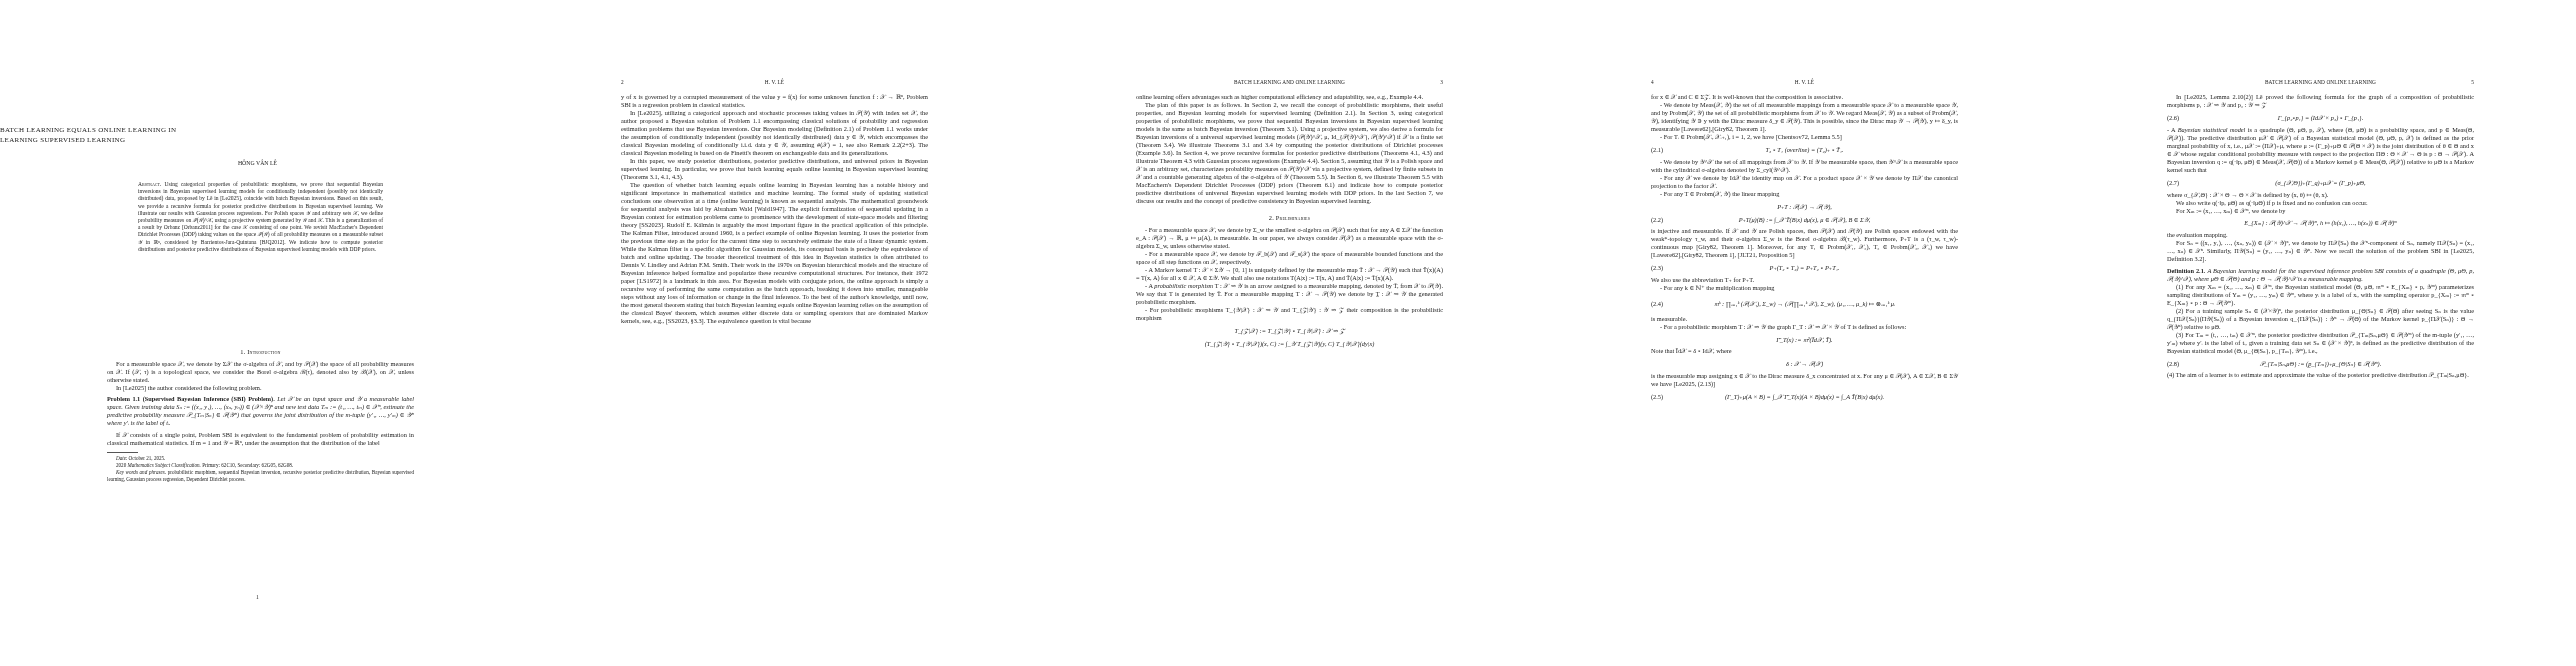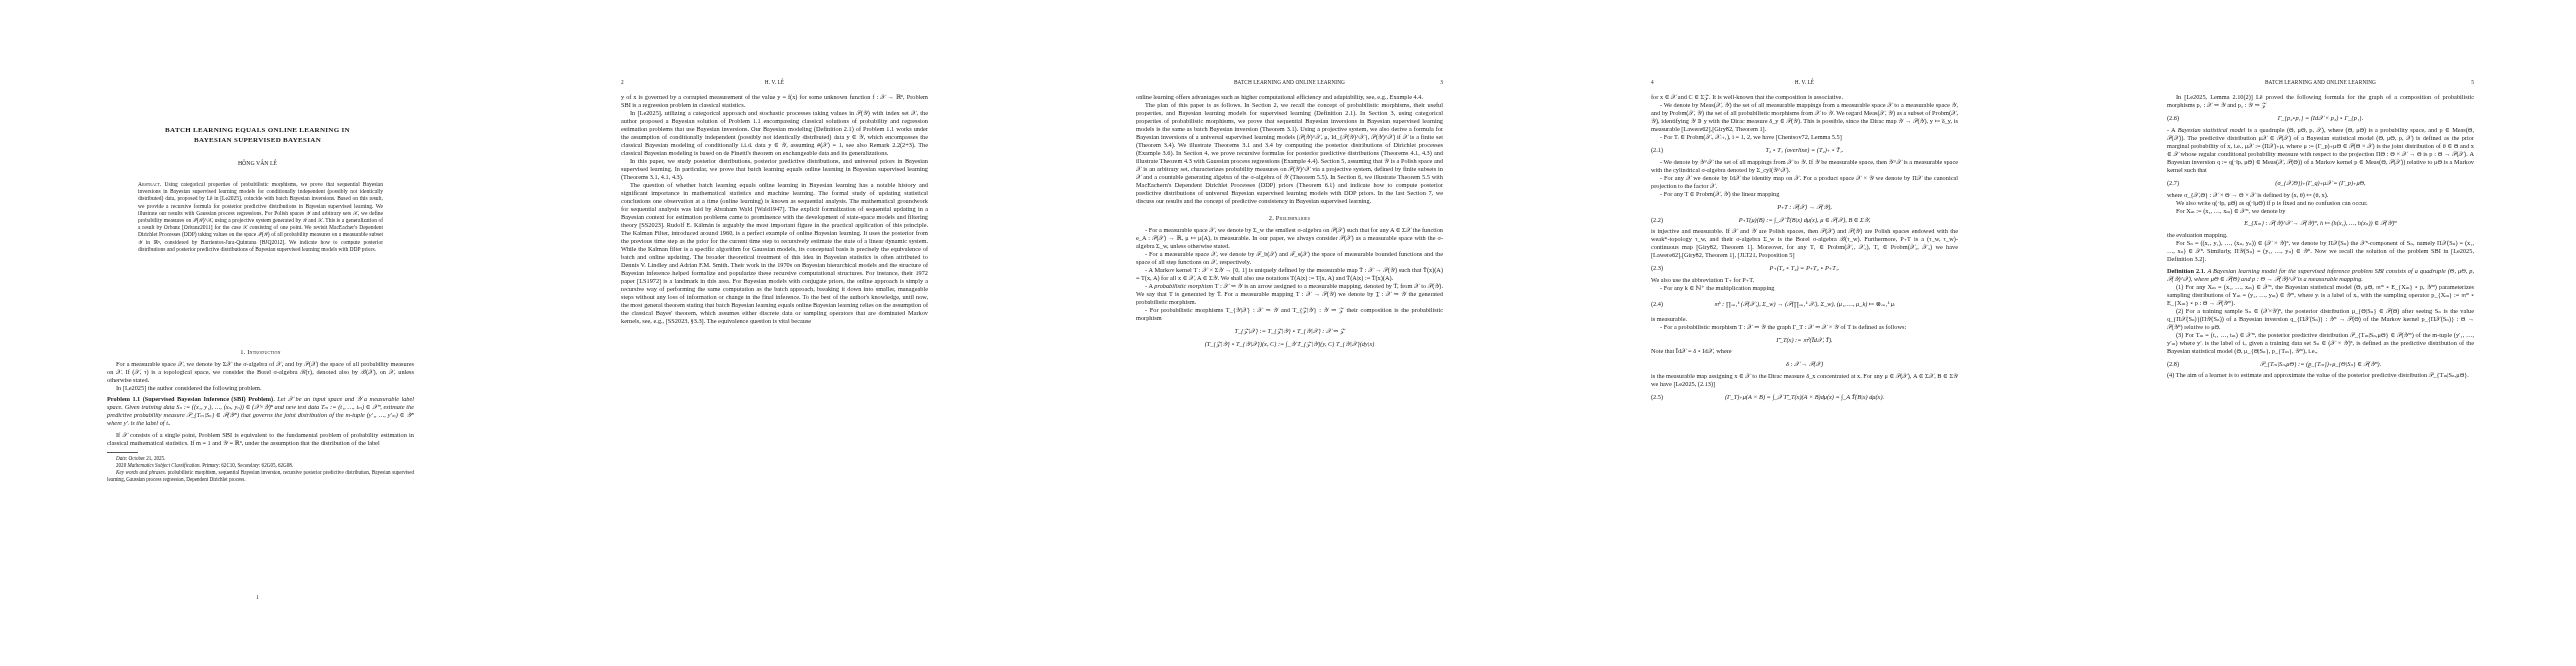--- a/index.html
+++ b/index.html
@@ -10,21 +10,21 @@
   .p { font-size:6.3px; line-height:8px; text-align:justify; margin:0; }
   .ind { text-indent:9px; }
   .hdr { position:absolute; top:79px; left:107px; width:307px; height:7.8px; font-size:5.3px; }
   .hdr .num { position:absolute; top:0; }
   .hdr .run { position:absolute; left:0; right:0; text-align:center; letter-spacing:0.1px; }
   .sec { text-align:center; font-size:6.4px; margin:9px 0 5px 0; letter-spacing:0.2px; }
   .eq { position:relative; font-size:6.3px; text-align:center; margin:3.9px 0; line-height:9px; font-style:italic; }
   .eq .tag { position:absolute; left:0; font-style:normal; }
   .b { font-weight:bold; }
   .i { font-style:italic; }
-  .title { position:absolute; top:125px; left:0; width:515px; text-align:center; font-size:7px; font-weight:bold; line-height:10px; letter-spacing:0.3px; }
+  .title { position:absolute; top:125px; left:0; width:515px; text-align:left; font-size:7px; font-weight:normal; line-height:10px; letter-spacing:0.3px; }
   .author { position:absolute; top:160px; left:0; width:515px; text-align:center; font-size:5.8px; }
   .abstract { position:absolute; top:181px; left:138px; width:245px; font-size:5.5px; line-height:7.2px; text-align:justify; }
   .sc { font-variant:small-caps; }
   .stamp { position:absolute; left:1.7px; top:245px; width:22px; height:267px; }
   .stamp span { position:absolute; left:0; top:0; transform-origin:0 0; transform:rotate(-90deg) translate(-267px, 2.2px);
                white-space:nowrap; font-size:16px; color:#8c8c8c; font-family:"Liberation Serif",serif; width:267px; text-align:right; display:block; }
   .footrule { width:31px; border-top:0.6px solid #555; margin:5.6px 0 2.2px 0; }
   .foot { font-size:5.1px; line-height:7px; text-align:justify; margin:0; }
   .pnum { position:absolute; left:0; width:515px; text-align:center; font-size:5.6px; }
   .spacer { height:3.3px; }
@@ -32,21 +32,21 @@
 </head>
 <body>
 
 <div class="stamp">
     <span>arXiv:2510.16892v1  [math.ST]  19 Oct 2025</span>
   </div>
 
 <div class="page" style="left:0">
   <div class="title">
     <div>BATCH LEARNING EQUALS ONLINE LEARNING IN</div>
-    <div>BAYESIAN SUPERVISED BAYESIAN</div>
+    <div>LEARNING SUPERVISED LEARNING</div>
   </div>
   <div class="author">HÔNG VÂN LÊ</div>
   <div class="abstract">
     <span class="sc">Abstract.</span>
     <span>Using categorical properties of probabilistic morphisms, we prove that sequential Bayesian inversions in Bayesian supervised learning models for conditionally independent (possibly not identically distributed) data, proposed by Lê in [Le2025], coincide with batch Bayesian inversions. Based on this result, we provide a recursive formula for posterior predictive distributions in Bayesian supervised learning. We illustrate our results with Gaussian process regressions. For Polish spaces 𝒴 and arbitrary sets 𝒳, we define probability measures on 𝒫(𝒴)^𝒳, using a projective system generated by 𝒴 and 𝒳. This is a generalization of a result by Orbanz [Orbanz2011] for the case 𝒳 consisting of one point. We revisit MacEacher's Dependent Dirichlet Processes (DDP) taking values on the space 𝒫(𝒴) of all probability measures on a measurable subset 𝒴 in ℝⁿ, considered by Barrientos-Jara-Quintana [BJQ2012]. We indicate how to compute posterior distributions and posterior predictive distributions of Bayesian supervised learning models with DDP priors.</span>
   </div>
   <div class="col" style="top:348px">
     <div class="sec sc" style="margin-top:0">1. Introduction</div>
     <p class="p ind">For a measurable space 𝒳, we denote by Σ𝒳 the σ-algebra of 𝒳, and by 𝒫(𝒳) the space of all probability measures on 𝒳. If (𝒳, τ) is a topological space, we consider the Borel σ-algebra ℬ(τ), denoted also by ℬ(𝒳), on 𝒳, unless otherwise stated.</p>
     <p class="p ind">In [Le2025] the author considered the following problem.</p>

